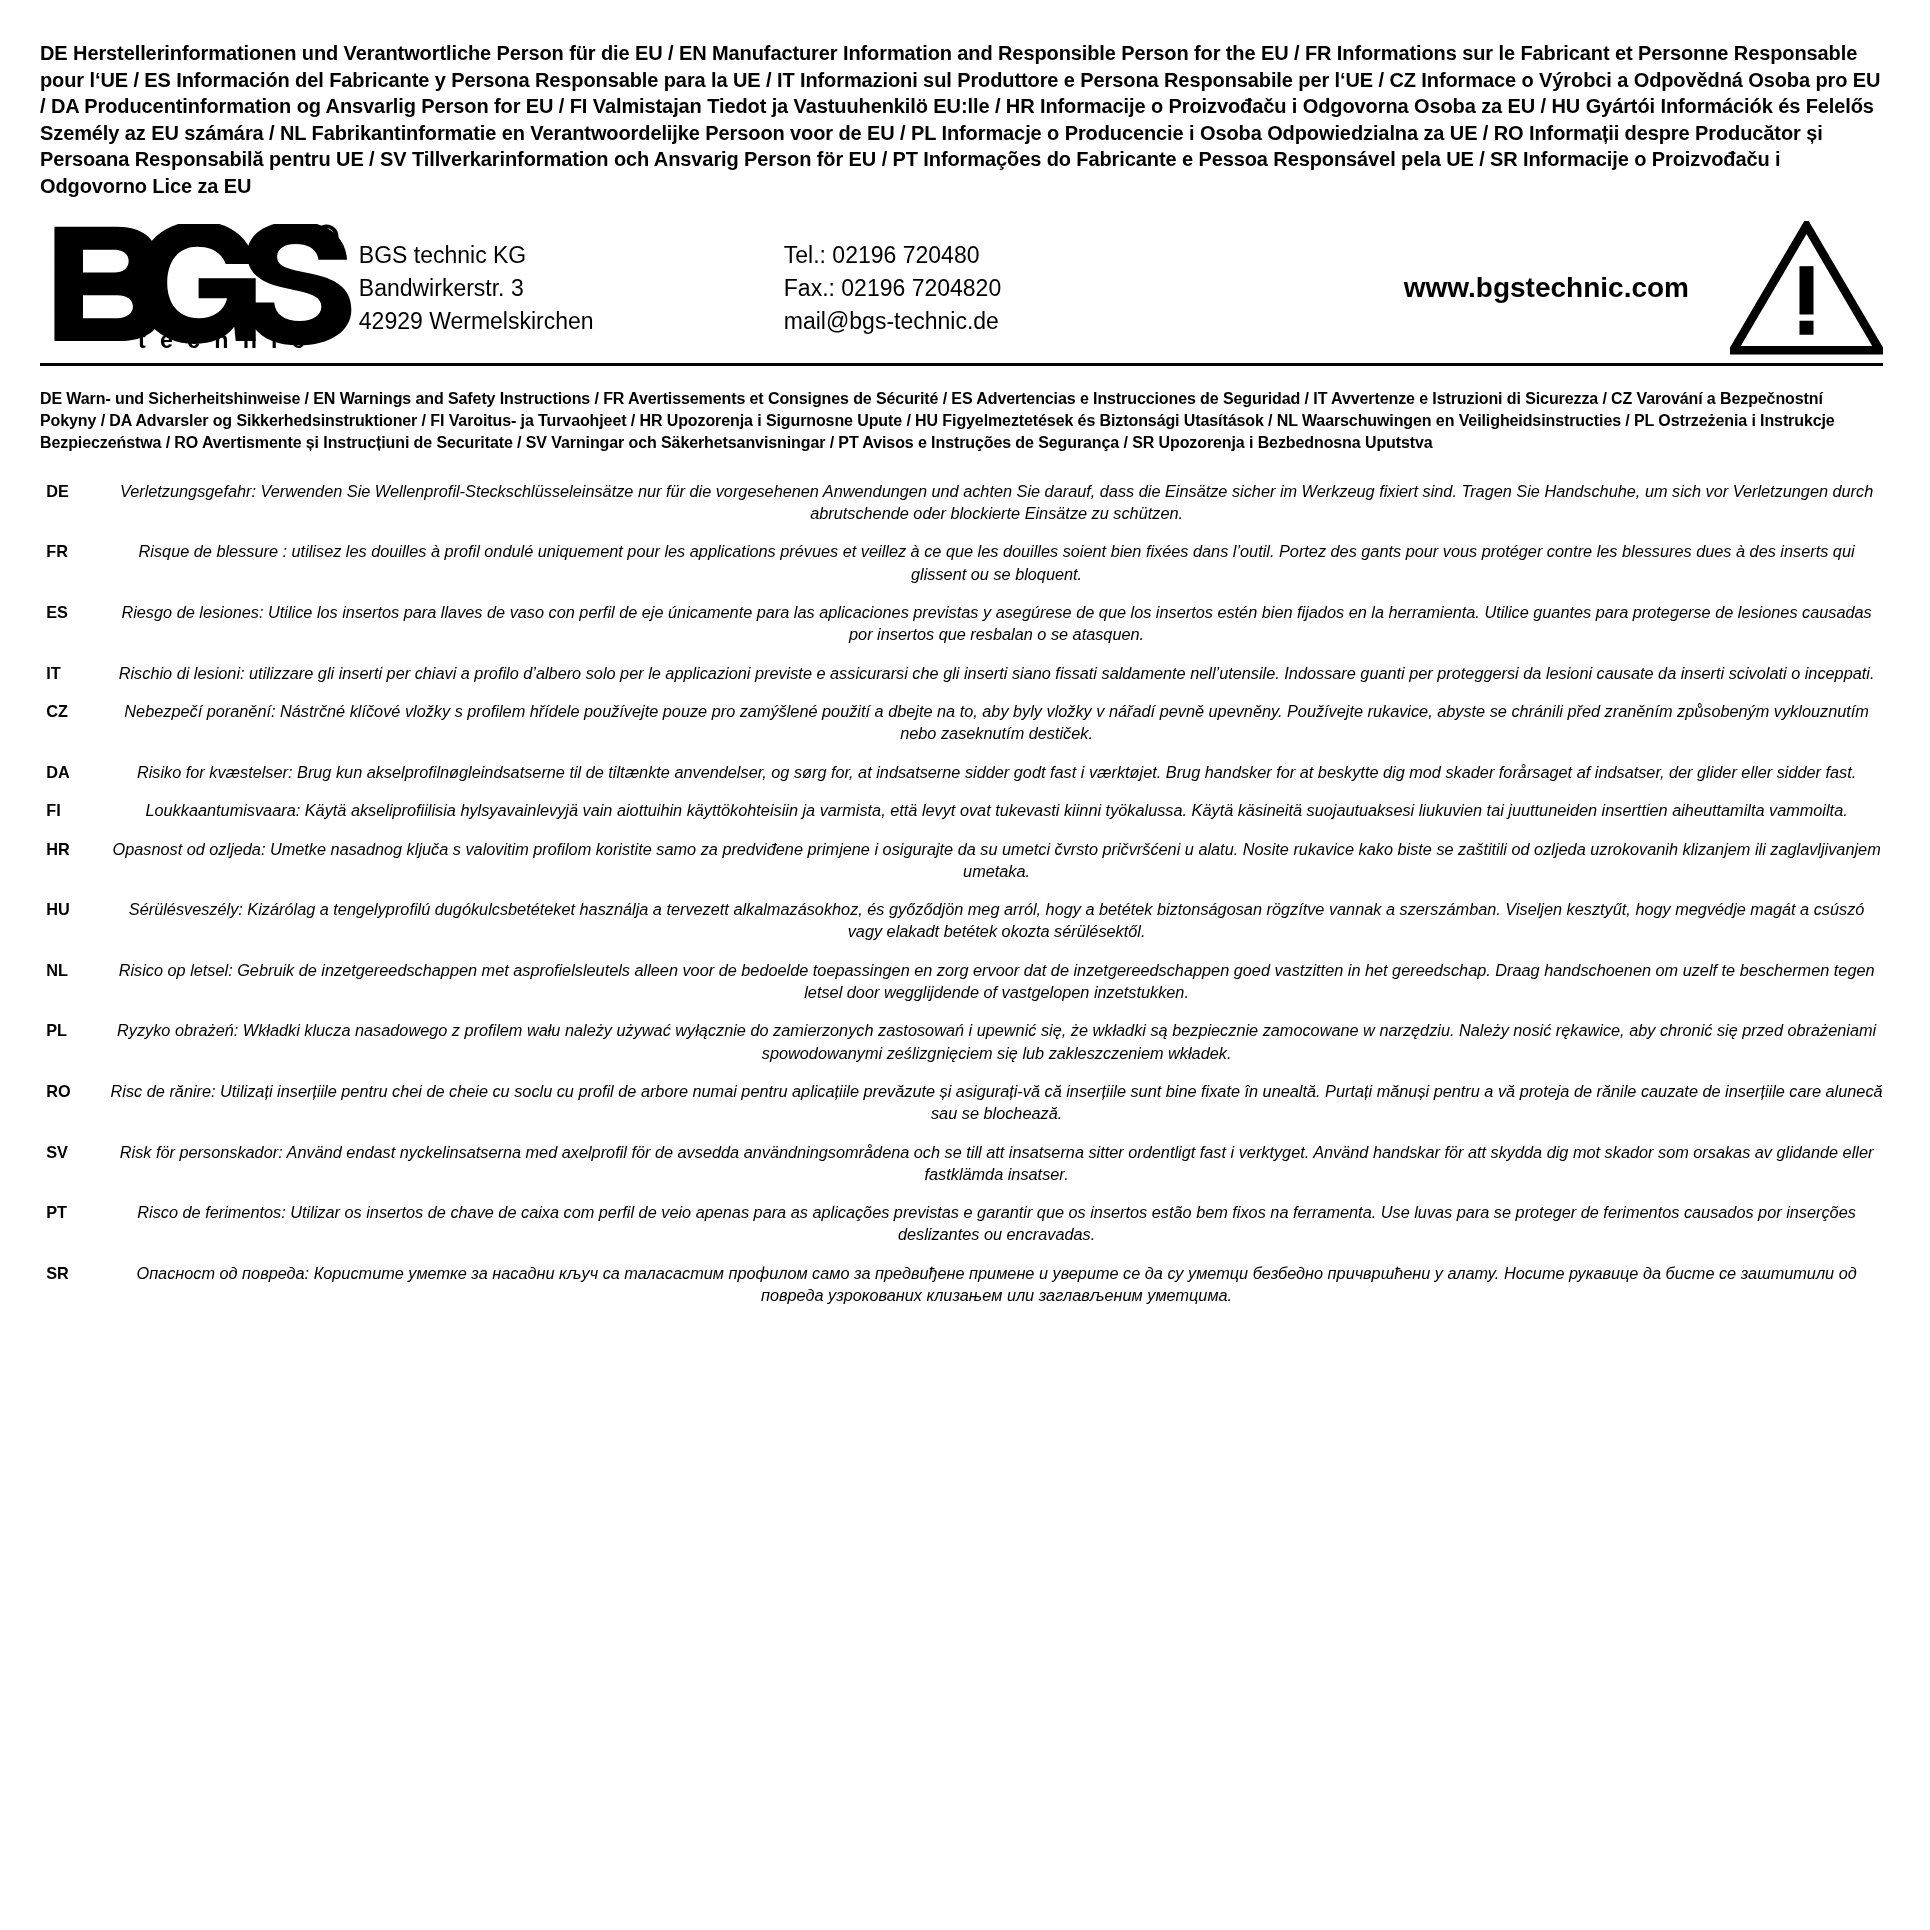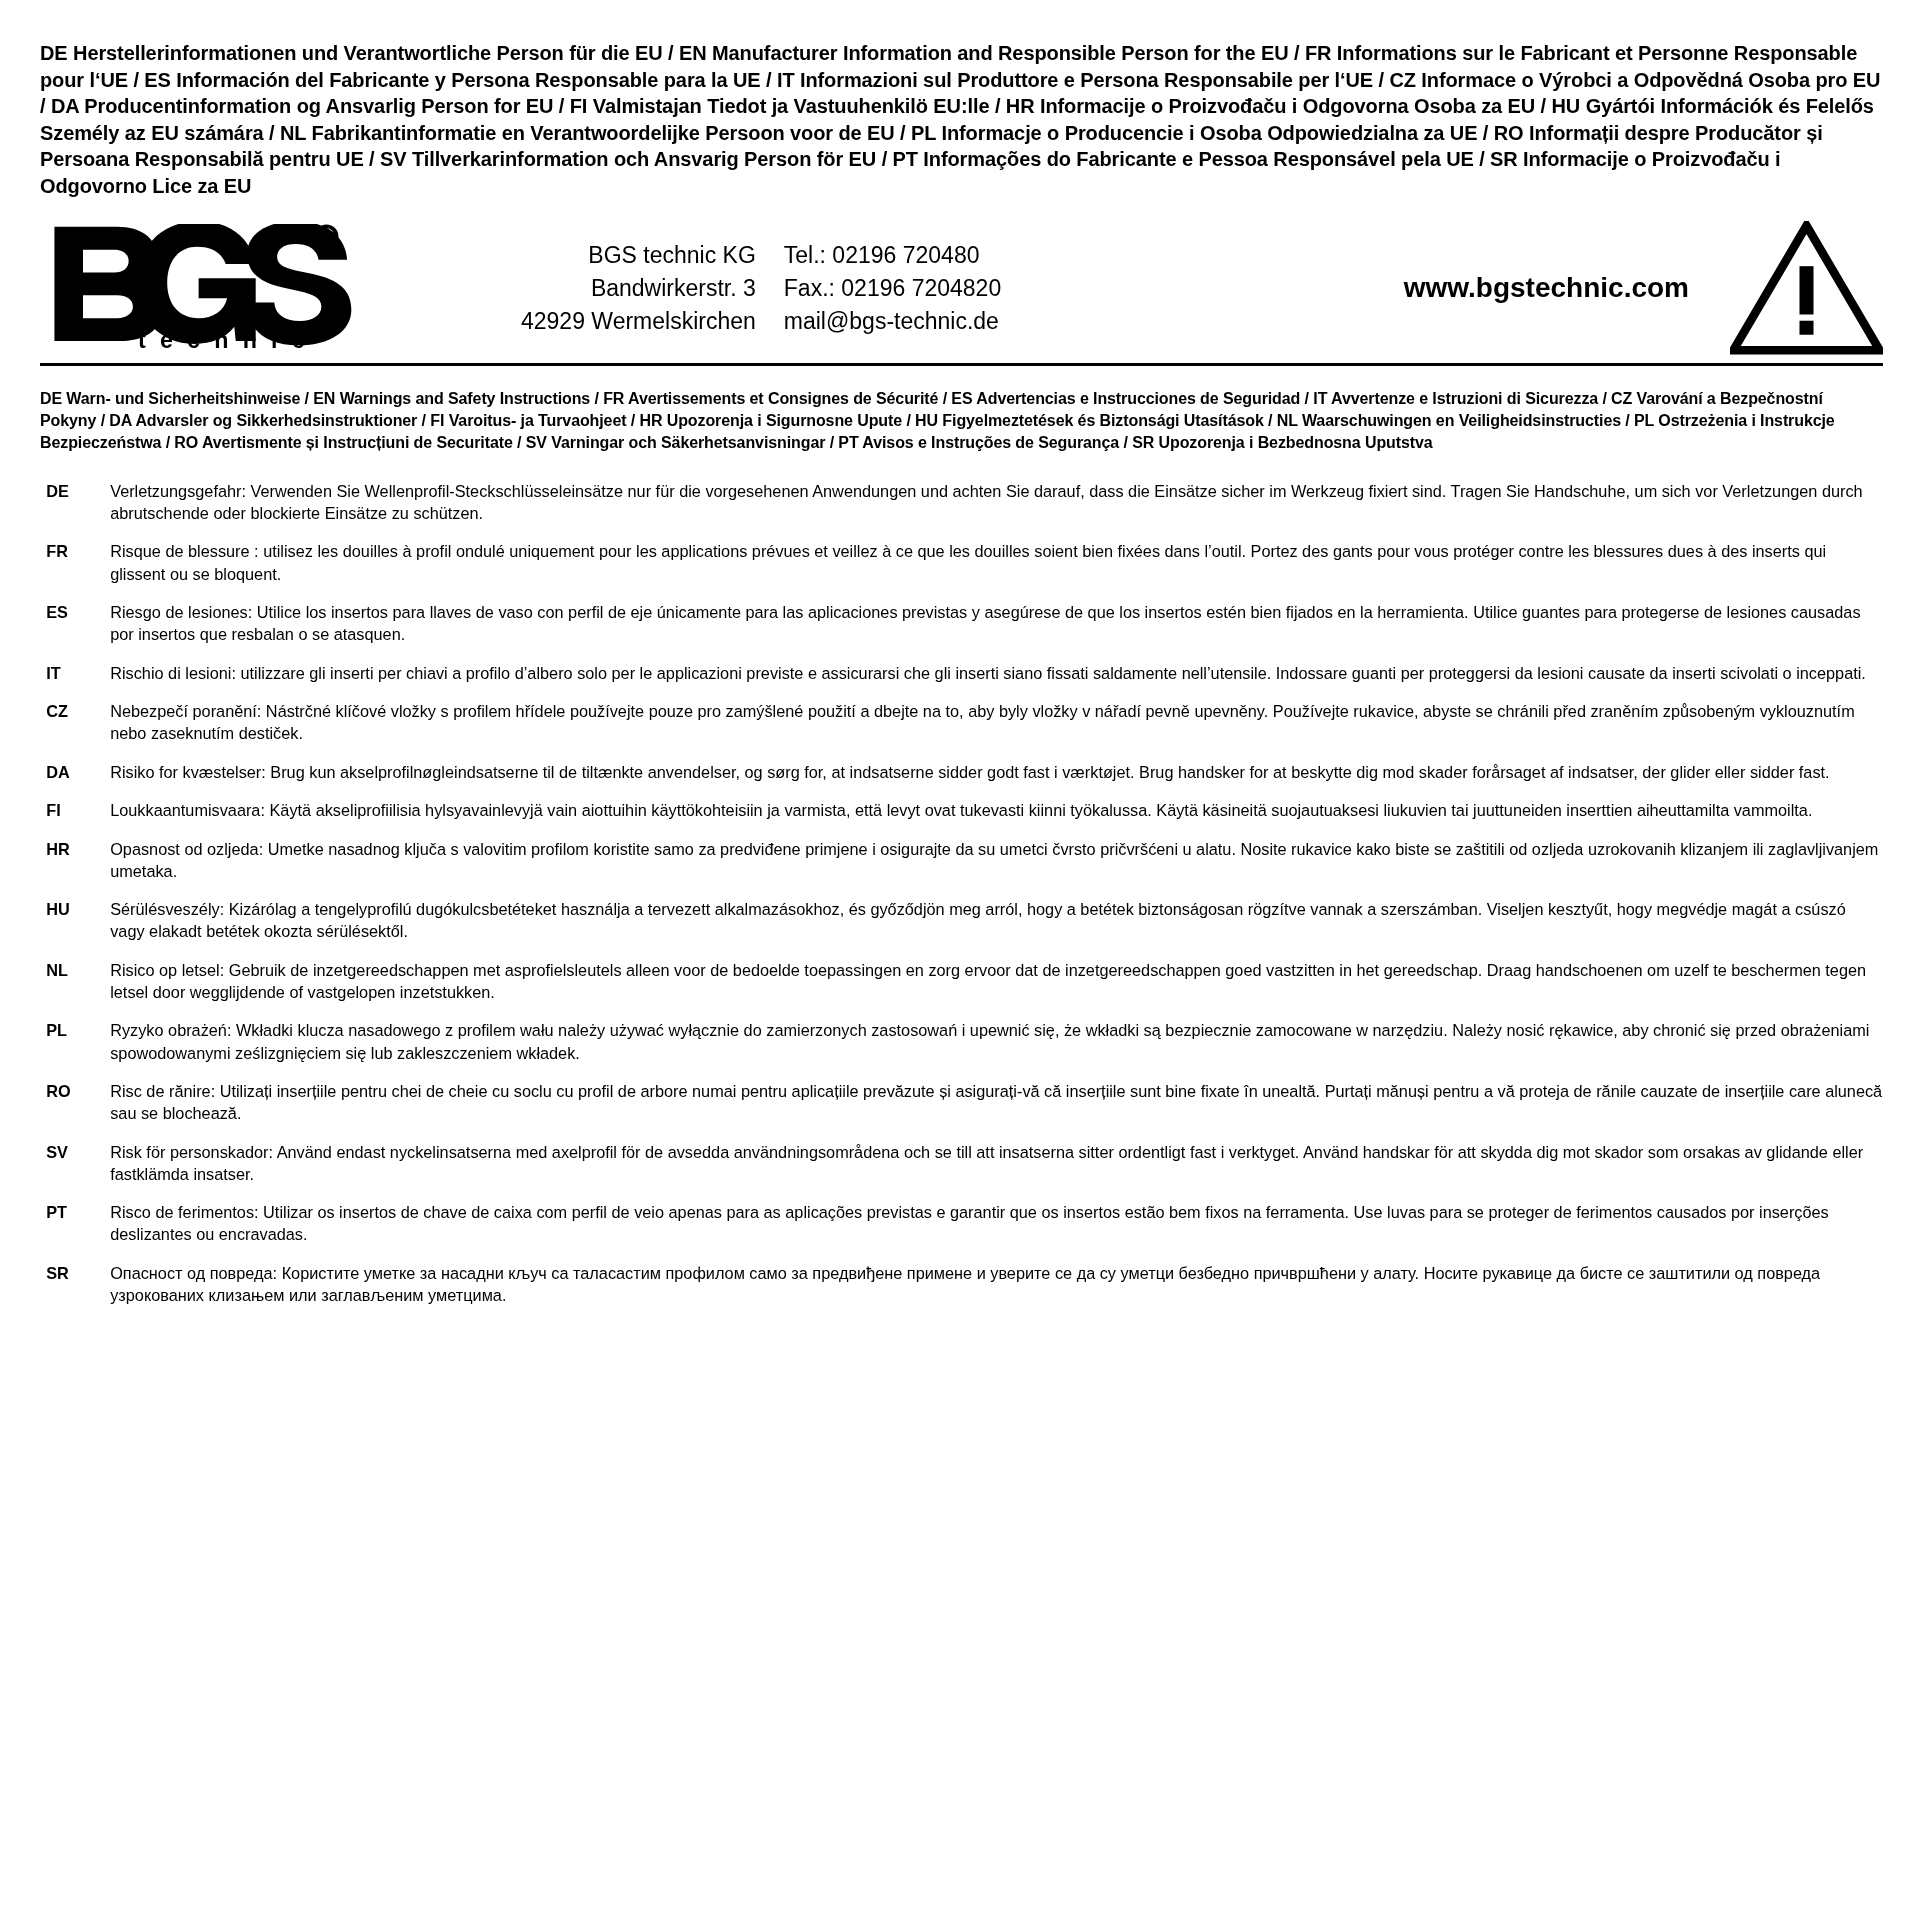--- a/index.html
+++ b/index.html
@@ -43,21 +43,20 @@
     flex: 0 0 311px;
     position: relative;
     padding-left: 7.8px;
   }
   .logo svg { display: block; }
 
   .addr {
     flex: 0 0 397px;
     font-size: 23px;
     line-height: 1.44;
-    text-align: right;
   }
   .contact {
     flex: 0 0 335px;
     font-size: 23px;
     line-height: 1.44;
     margin-left: 28px;
   }
   .website {
     flex: 1 1 auto;
     text-align: right;
@@ -94,21 +93,22 @@
     padding: 0 0 16.3px 6.2px;
     white-space: nowrap;
     vertical-align: top;
     line-height: 1.36;
   }
   .warn-text {
     font-size: 16.3px;
     line-height: 1.36;
     padding: 0 0 16.3px 0;
     vertical-align: top;
-    text-align: left;
+    text-align: center;
+    font-style: italic;
   }
 </style>
 </head>
 <body>
 
 <div class="page">
 
   <div class="header-title">DE Herstellerinformationen und Verantwortliche Person für die EU  /  EN Manufacturer Information and Responsible Person for the EU  /  FR Informations sur le Fabricant et Personne Responsable pour l‘UE  /  ES Información del Fabricante y Persona Responsable para la UE  /  IT Informazioni sul Produttore e Persona Responsabile per l‘UE  /  CZ Informace o Výrobci a Odpovědná Osoba pro EU  /  DA Producentinformation og Ansvarlig Person for EU  /  FI Valmistajan Tiedot ja Vastuuhenkilö EU:lle  /  HR Informacije o Proizvođaču i Odgovorna Osoba za EU  /  HU Gyártói Információk és Felelős Személy az EU számára  /  NL Fabrikantinformatie en Verantwoordelijke Persoon voor de EU  /  PL Informacje o Producencie i Osoba Odpowiedzialna za UE  /  RO Informații despre Producător și Persoana Responsabilă pentru UE  /  SV Tillverkarinformation och Ansvarig Person för EU  /  PT Informações do Fabricante e Pessoa Responsável pela UE  /  SR Informacije o Proizvođaču i Odgovorno Lice za EU</div>
 
   <div class="company-block">

